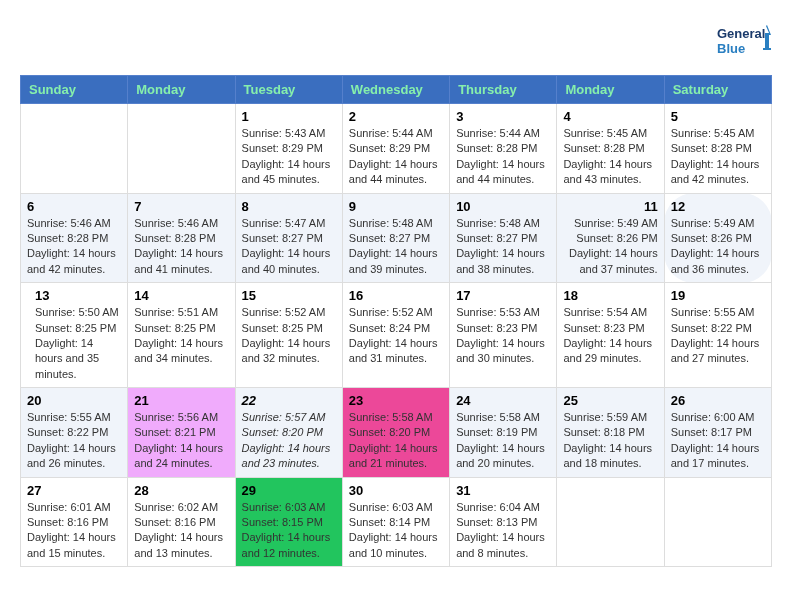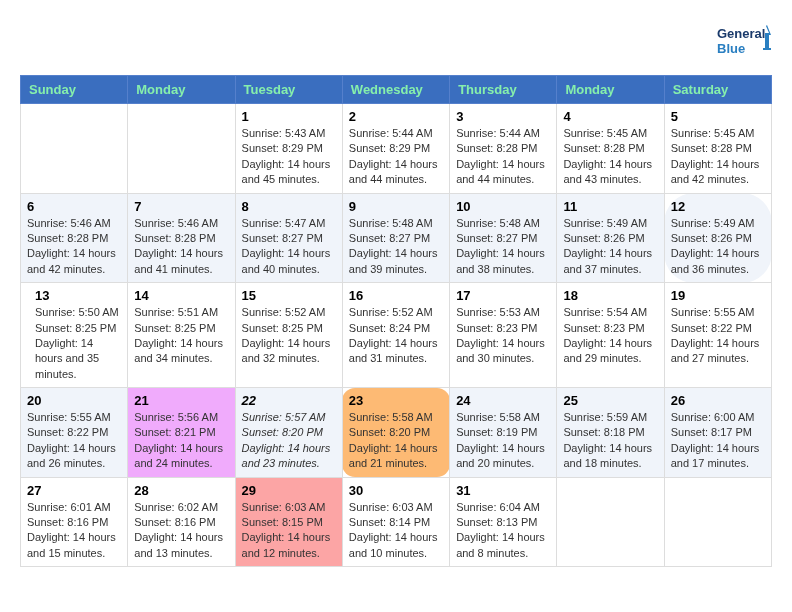--- a/index.html
+++ b/index.html
@@ -187,21 +187,21 @@
           </div>
         </td>
         <td style="background: rgb(240, 244, 250);">
           <span class="day-num">10</span>
           <div class="day-info">
             <div>Sunrise: 5:48 AM</div>
             <div>Sunset: 8:27 PM</div>
             <div>Daylight: 14 hours and 38 minutes.</div>
           </div>
         </td>
-        <td style="background: rgb(240, 244, 250);">
+        <td style="background: rgb(240, 244, 250); text-align: right;">
           <span class="day-num">11</span>
           <div class="day-info">
             <div>Sunrise: 5:49 AM</div>
             <div>Sunset: 8:26 PM</div>
             <div>Daylight: 14 hours and 37 minutes.</div>
           </div>
         </td>
         <td style="background: rgb(240, 244, 250); border-radius: 30px;">
           <span class="day-num">12</span>
           <div class="day-info">
@@ -287,21 +287,21 @@
           </div>
         </td>
         <td style="background: rgb(240, 244, 250); font-style: italic;">
           <span class="day-num">22</span>
           <div class="day-info">
             <div>Sunrise: 5:57 AM</div>
             <div>Sunset: 8:20 PM</div>
             <div>Daylight: 14 hours and 23 minutes.</div>
           </div>
         </td>
-        <td style="background: #fdba74; border-radius: 13px;">
+        <td style="background: #ec4899;">
           <span class="day-num">23</span>
           <div class="day-info">
             <div>Sunrise: 5:58 AM</div>
             <div>Sunset: 8:20 PM</div>
             <div>Daylight: 14 hours and 21 minutes.</div>
           </div>
         </td>
         <td style="background: rgb(240, 244, 250);">
           <span class="day-num">24</span>
           <div class="day-info">
@@ -337,21 +337,21 @@
           </div>
         </td>
         <td style="background: rgb(255, 255, 255);">
           <span class="day-num">28</span>
           <div class="day-info">
             <div>Sunrise: 6:02 AM</div>
             <div>Sunset: 8:16 PM</div>
             <div>Daylight: 14 hours and 13 minutes.</div>
           </div>
         </td>
-        <td style="background: #fca5a5;">
+        <td style="background: #22c55e;">
           <span class="day-num">29</span>
           <div class="day-info">
             <div>Sunrise: 6:03 AM</div>
             <div>Sunset: 8:15 PM</div>
             <div>Daylight: 14 hours and 12 minutes.</div>
           </div>
         </td>
         <td style="background: rgb(255, 255, 255);">
           <span class="day-num">30</span>
           <div class="day-info">

